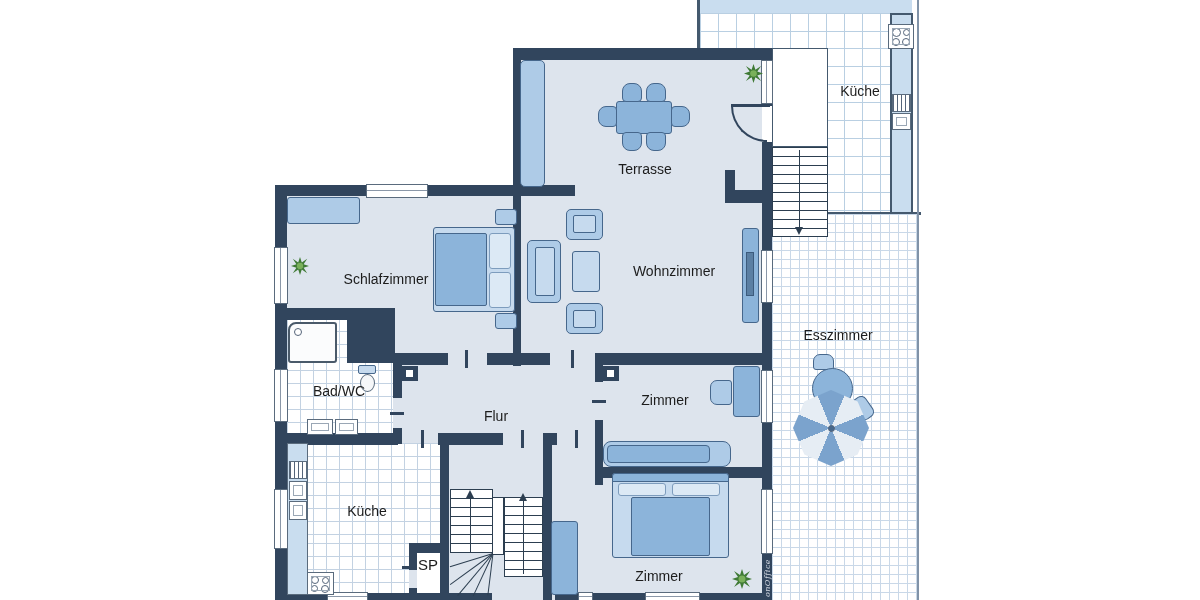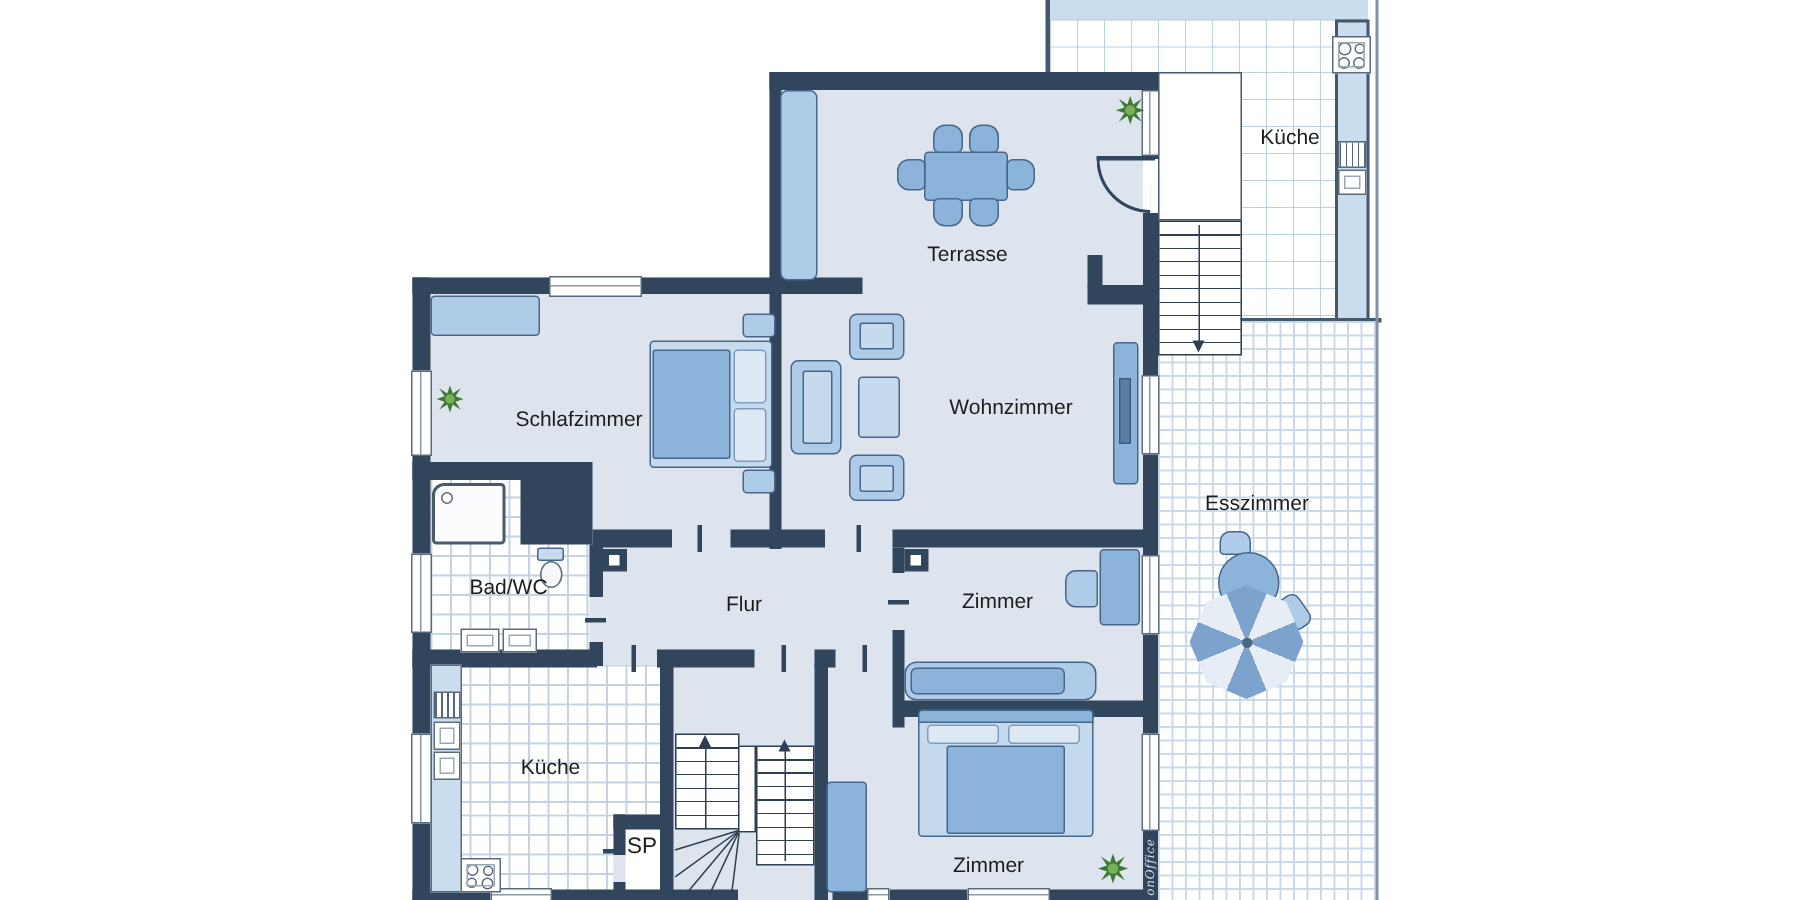--- a/index.html
+++ b/index.html
@@ -215,21 +215,21 @@
     </svg>
   <svg style="position:absolute;left:732px;top:569px" width="20" height="20" viewBox="0 0 20 20">
       <path d="M10 0 L12 6 L18 2 L14 8 L20 10 L14 12 L18 18 L12 14 L10 20 L8 14 L2 18 L6 12 L0 10 L6 8 L2 2 L8 6 Z" fill="#3f7a35"></path>
       <circle cx="10" cy="10" r="3.5" fill="#79b05a"></circle>
     </svg>
 
   <div class="lbl" style="left:645px;top:169px">Terrasse</div>
   <div class="lbl" style="left:386px;top:279px">Schlafzimmer</div>
   <div class="lbl" style="left:674px;top:271px">Wohnzimmer</div>
   <div class="lbl" style="left:339px;top:391px">Bad/WC</div>
-  <div class="lbl" style="left:496px;top:402px">Flur</div>
+  <div class="lbl" style="left:496px;top:416px">Flur</div>
   <div class="lbl" style="left:665px;top:400px">Zimmer</div>
   <div class="lbl" style="left:659px;top:576px">Zimmer</div>
   <div class="lbl" style="left:367px;top:511px">Küche</div>
   <div class="lbl" style="left:860px;top:91px">Küche</div>
   <div class="lbl" style="left:838px;top:335px">Esszimmer</div>
   <div class="lbl" style="left:428px;top:564px;font-size:15px">SP</div>
   <div class="wm" style="left:767px;top:578px">onOffice</div>
 
 </div>
 

